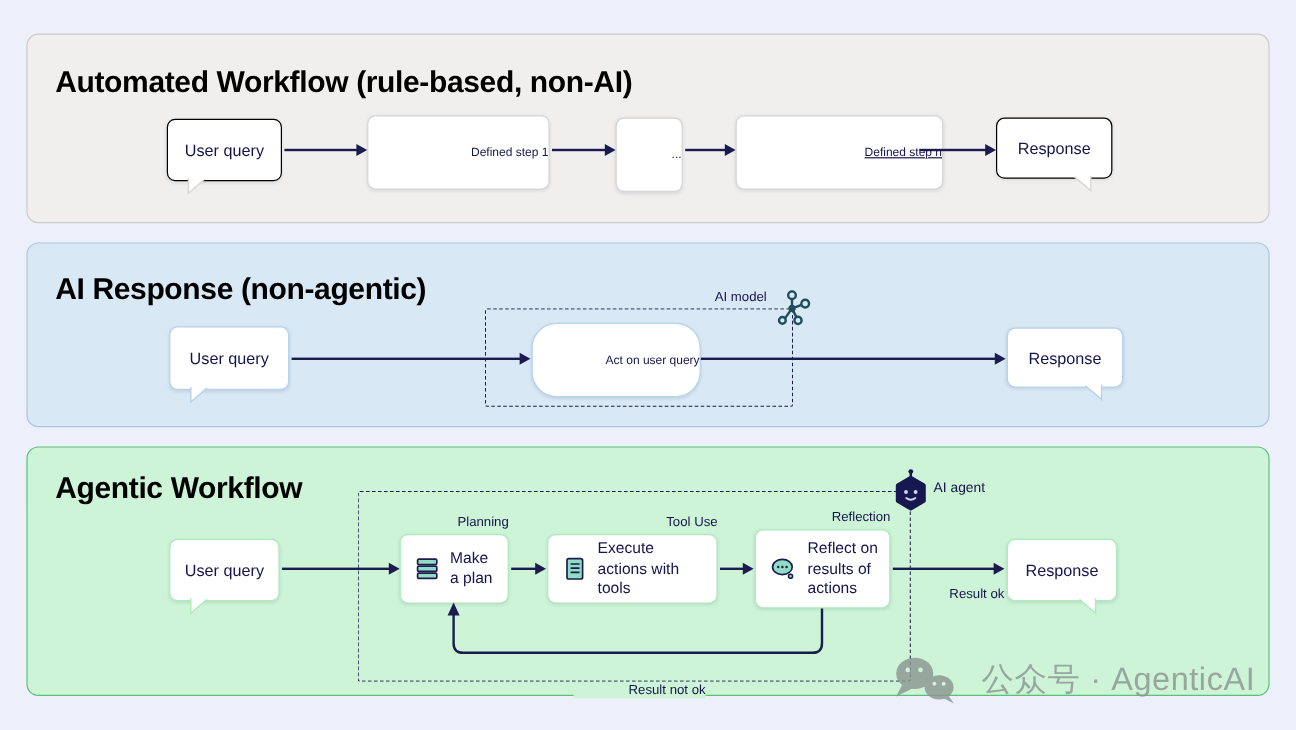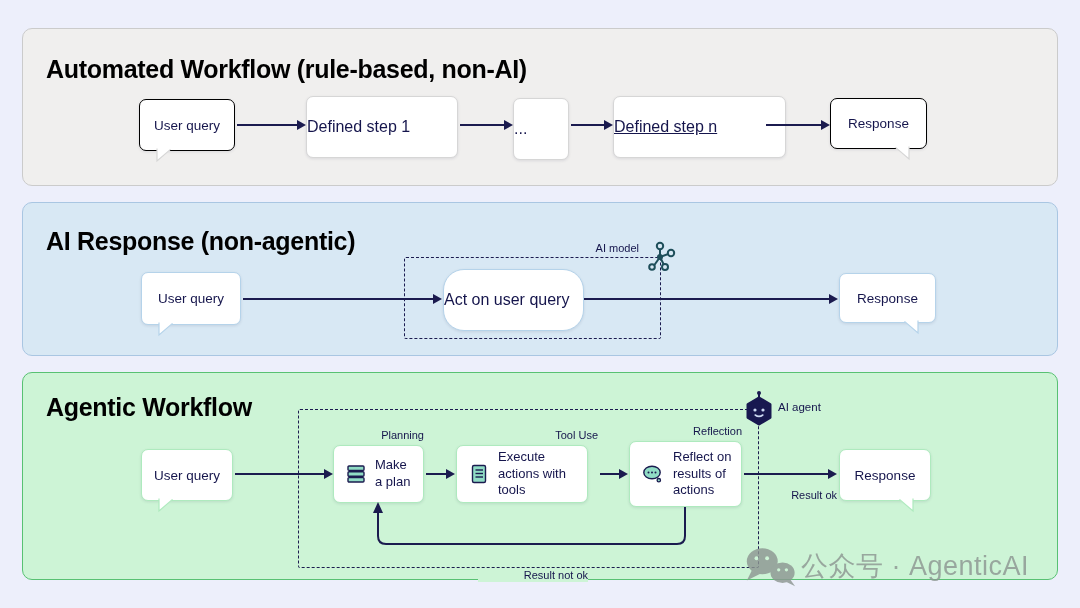--- a/index.html
+++ b/index.html
@@ -9,22 +9,22 @@
 
   .panel { position:absolute; left:22px; width:1036px; border-radius:10px; border:1px solid; }
   .panel.p1 { top:28px;  height:158px; background:#f0efee; border-color:#cbcbcb; }
   .panel.p2 { top:202px; height:154px; background:#d8e8f4; border-color:#a9c6e2; }
   .panel.p3 { top:372px; height:208px; background:#cdf4d6; border-color:#58c173; }
 
   .panel-title { position:absolute; left:23px; font-size:25px; font-weight:bold;
                  color:#000000; letter-spacing:-0.3px; white-space:nowrap; }
 
   .node { position:absolute; background:#ffffff; border:1px solid #d6d6d6; border-radius:7px;
-          display:flex; align-items:center; justify-content:flex-start; text-align:center;
-          font-size:16px; color:#15154c; box-shadow:0 1px 3px rgba(20,20,60,0.10); }
+          display:flex; align-items:center; justify-content:flex-end; text-align:center;
+          font-size:10px; color:#15154c; box-shadow:0 1px 3px rgba(20,20,60,0.10); }
   .p2 .node { border-color:#b5d3ea;border-radius:21px; }
   .p3 .node { border-color:#aeeabe; }
 
   .bubble { position:absolute; background:#ffffff; border:1px solid #000000; border-radius:7px;
             display:flex; align-items:center; justify-content:center; text-align:center;
             font-size:13.5px; color:#15154c; box-shadow:0 1px 3px rgba(20,20,60,0.10); }
   .p2 .bubble { border-color:#b5d3ea; }
   .p3 .bubble { border-color:#aeeabe; }
   .tail { position:absolute; bottom:-13px; }
   .tail.left  { left:14px; }
@@ -39,21 +39,21 @@
 
   .mini-label { position:absolute; font-size:11px; color:#15154c; line-height:13px; }
   .right-al { text-align:right; } .center-al { text-align:right;margin-top:32px; }
 
   .iconbox { display:flex; align-items:center; gap:8px; padding:0 8px 0 11px;
              justify-content:flex-start; text-align:left; font-size:13px; line-height:1.3; }
 
   .loop-svg, .deco-svg { position:absolute; pointer-events:none; }
 
   .watermark { position:absolute; left:742px; top:544px; display:flex; align-items:center;
-               gap:3px; opacity:0.82; z-index:5; }
+               gap:20px; opacity:0.82; z-index:5; }
   .watermark-text { font-size:27px; color:#8d9792; letter-spacing:0.5px; white-space:nowrap; }
 </style>
 </head>
 <body>
 
 <div class="stage">
 
   <section class="panel p1">
     <h2 class="panel-title" style="top:26px;">Automated Workflow (rule-based, non-AI)</h2>
 
@@ -161,21 +161,21 @@
         <rect x="3" y="3" width="16" height="4.4" rx="1" fill="#90dcc5" stroke="#1b1b4f" stroke-width="1.4"></rect>
         <rect x="3" y="8.8" width="16" height="4.4" rx="1" fill="#90dcc5" stroke="#1b1b4f" stroke-width="1.4"></rect>
         <rect x="3" y="14.6" width="16" height="4.4" rx="1" fill="#90dcc5" stroke="#1b1b4f" stroke-width="1.4"></rect>
       </svg>
       <span>Make a plan</span>
     </div>
 
     <div class="arrow" style="left:403px; top:100px; width:21px;"></div>
 
     <div class="mini-label right-al" style="left:433px; top:56px; width:142px;">Tool Use</div>
-    <div class="node iconbox" style="left:433px; top:72px; width:132px; height:58px;">
+    <div class="node iconbox" style="left:433px; top:72px; width:142px; height:58px;">
       <svg width="22" height="22" viewBox="0 0 22 22" style="flex:none;">
         <rect x="4.5" y="2.5" width="13" height="17" rx="1.5" fill="#90dcc5" stroke="#1b1b4f" stroke-width="1.4"></rect>
         <line x1="7.5" y1="7" x2="15" y2="7" stroke="#1b1b4f" stroke-width="1.4"></line>
         <line x1="7.5" y1="10.5" x2="15" y2="10.5" stroke="#1b1b4f" stroke-width="1.4"></line>
         <line x1="7.5" y1="14" x2="15" y2="14" stroke="#1b1b4f" stroke-width="1.4"></line>
       </svg>
       <span>Execute actions with tools</span>
     </div>
 
     <div class="arrow" style="left:577px; top:100px; width:20px;"></div>

